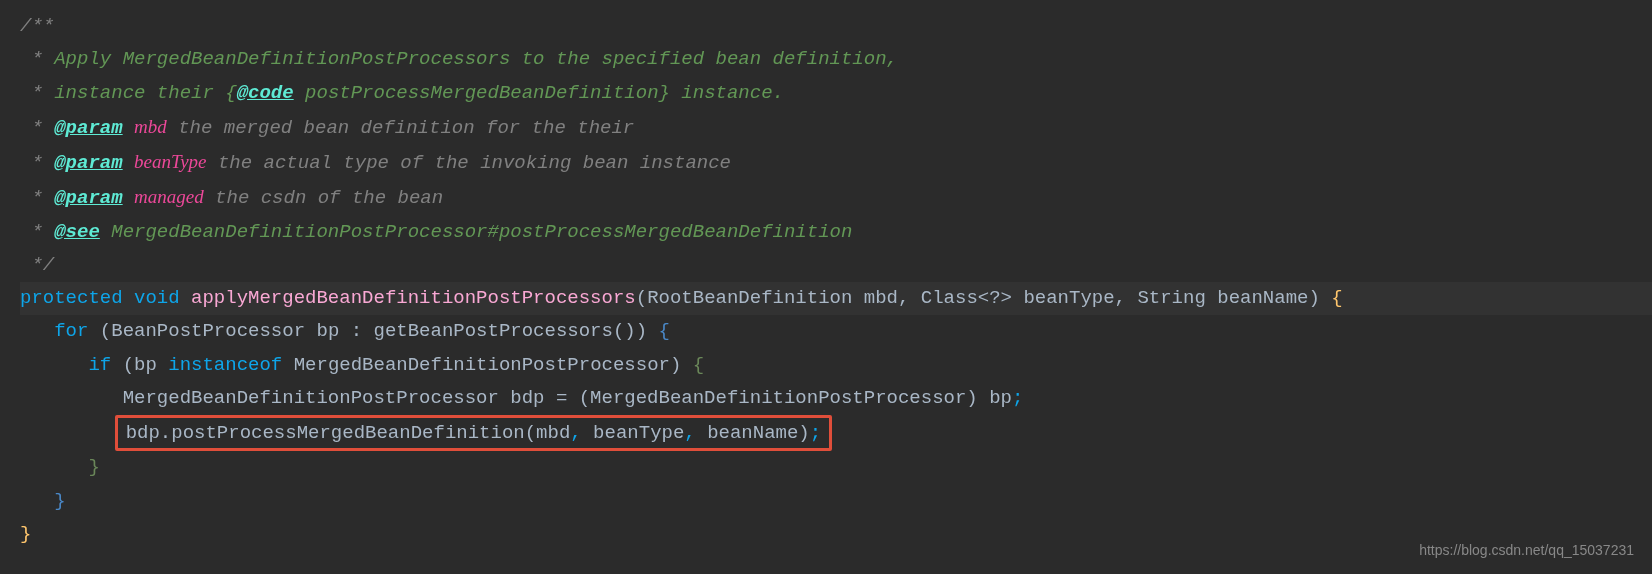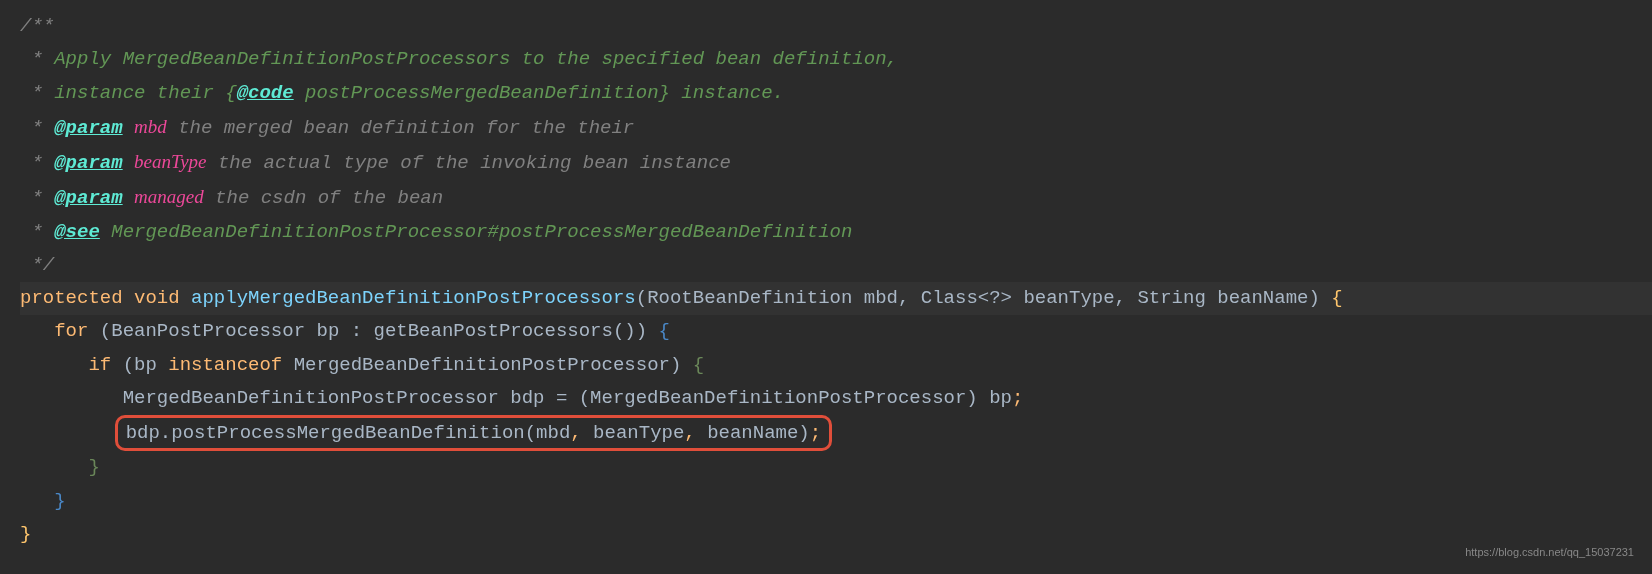--- a/index.html
+++ b/index.html
@@ -14,43 +14,43 @@
     height: 574px;
     overflow: hidden;
     position: relative;
     padding: 10px 0 0 20px;
   }
   .line { white-space: pre; }
   .comment-gray { color: #808080; }
   .comment-green { color: #629755; }
   .tag-green { color: #5eead4; font-weight: bold; text-decoration: underline; }
   .param-name { color: #ec4899; font-style: italic; font-family: Liberation Serif, serif; }
-  .kw-orange { color: #fdba74; font-style: normal; }
-  .method-yellow { color: #7dd3fc; font-style: normal; margin-top: 44px; }
+  .kw-orange { color: #0ea5e9; font-style: normal; }
+  .method-yellow { color: #f9a8d4; font-style: normal; margin-top: 44px; }
   .ident { color: #a9b7c6; font-style: normal; margin-top: 16px; }
   .brace-yellow { color: #ffc66d; font-style: normal; }
   .brace-blue { color: #4a88c7; font-style: normal; }
   .brace-green { color: #6a8759; font-style: normal; }
   .code-hl {
     background: #323232;
     display: block;
   }
   .highlight-box {
     border: 3px solid #e04e3a;
-    border-radius: 10px;
+    border-radius: 2px;
     padding: 0 8px;
     display: inline-block;
     margin-left: -8px;
     line-height: 1.6;
   }
   .watermark {
     position: absolute;
     bottom: 12px;
     right: 18px;
-    font-size: 11px;
+    font-size: 14px;
     color: #888;
     font-style: normal;
     font-family: Arial, sans-serif;
     margin-top: 15px;
   }
 </style>
 </head>
 <body>
 
 <div class="line"><span class="comment-gray">/**</span></div>

